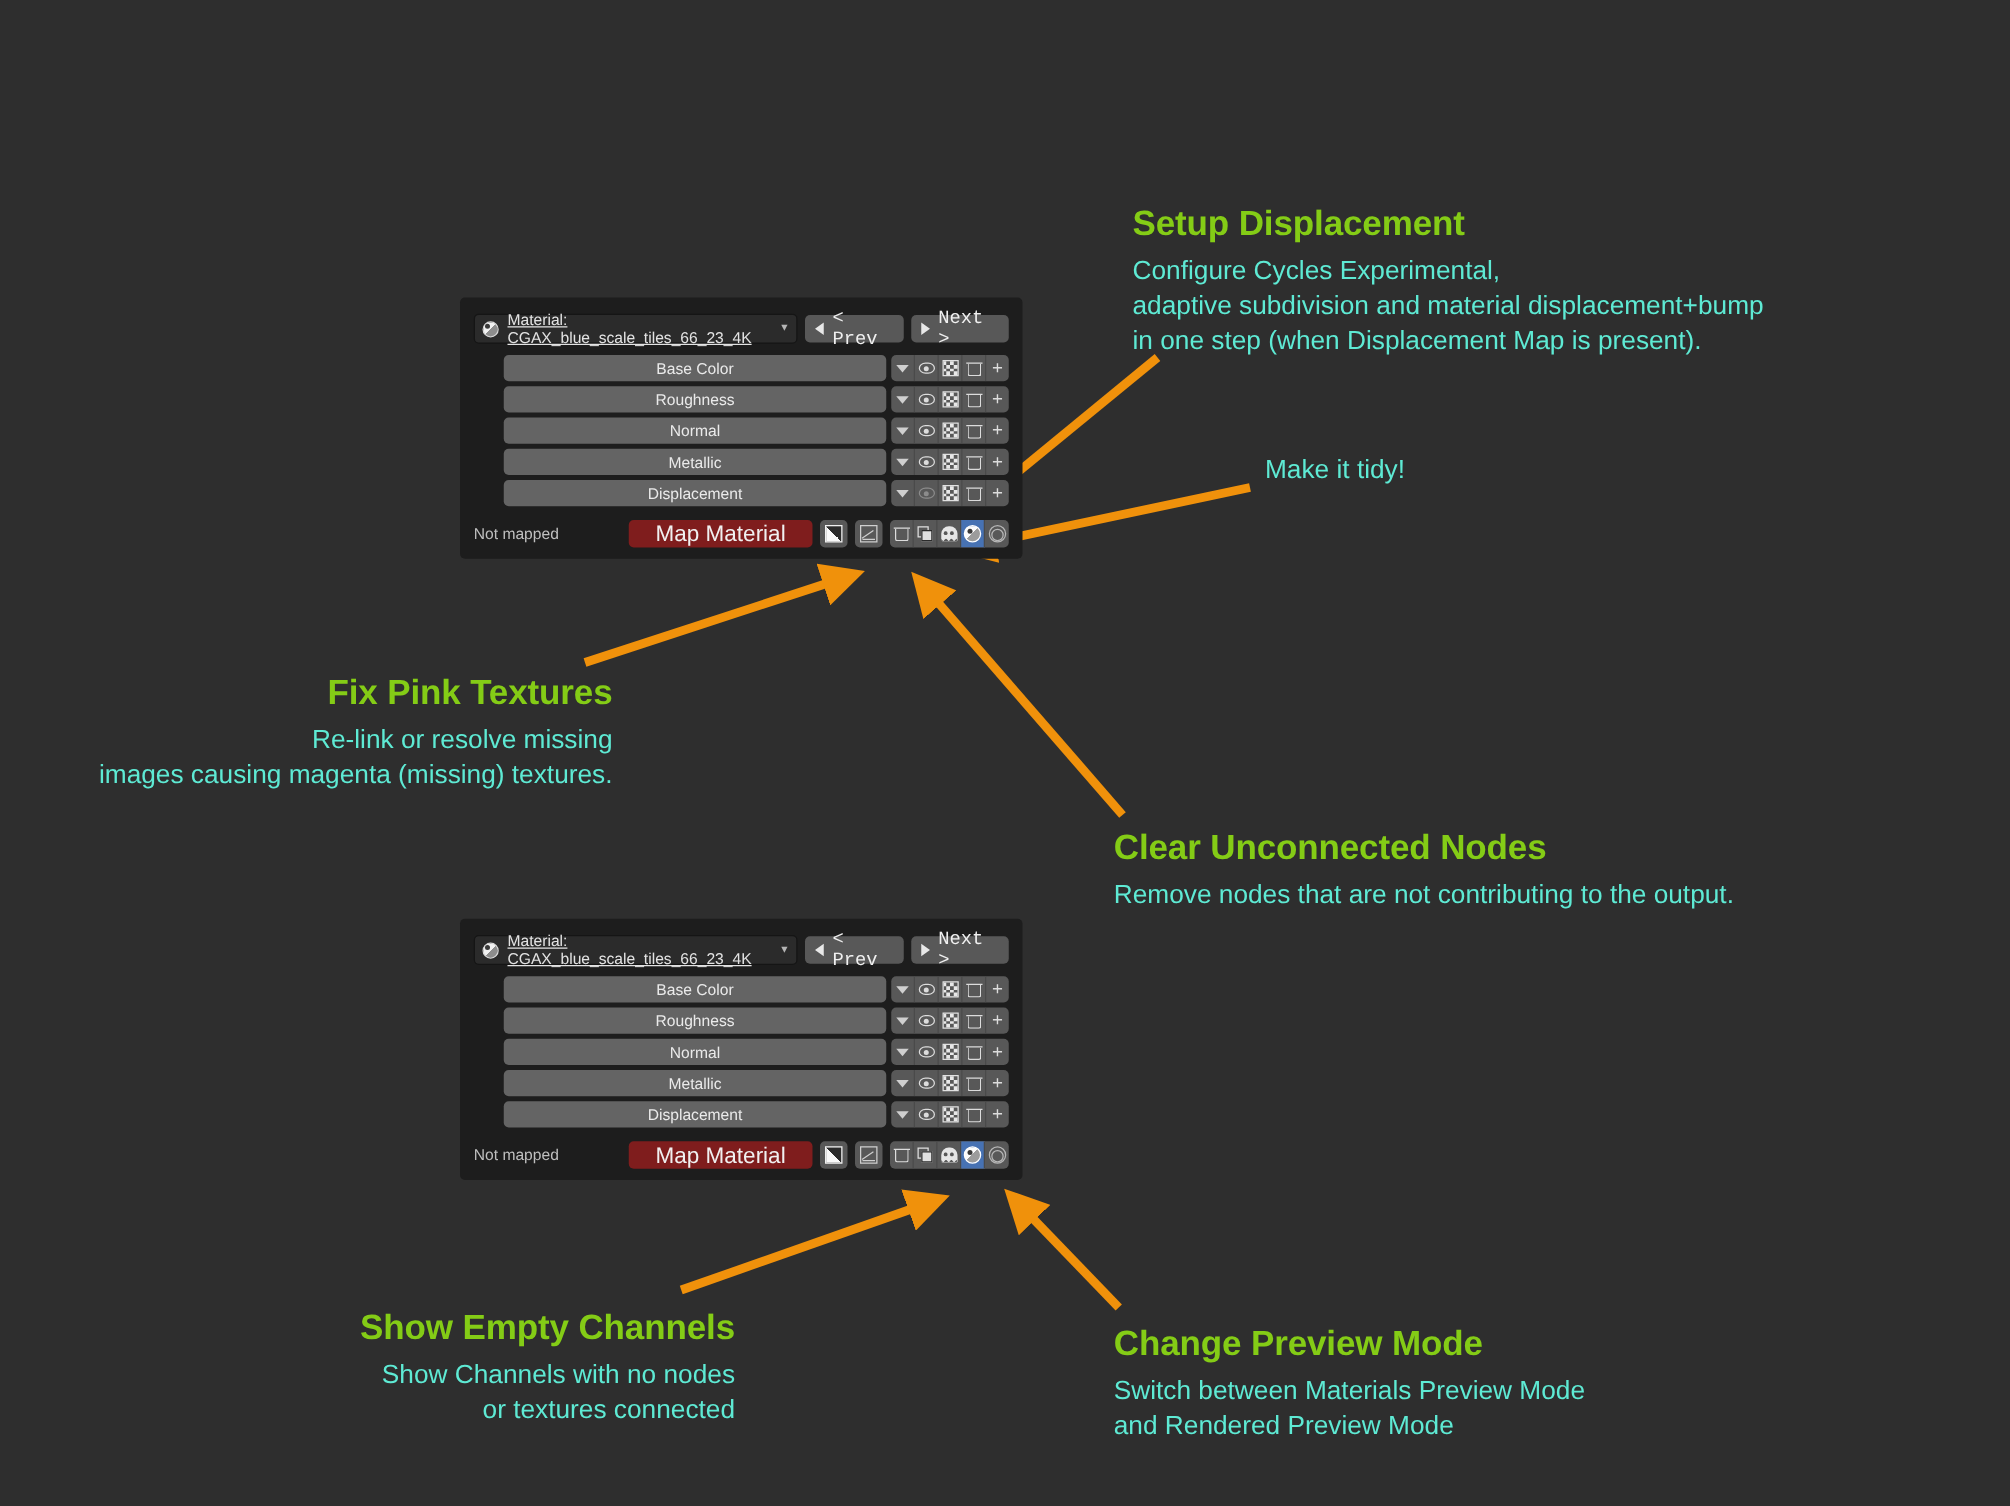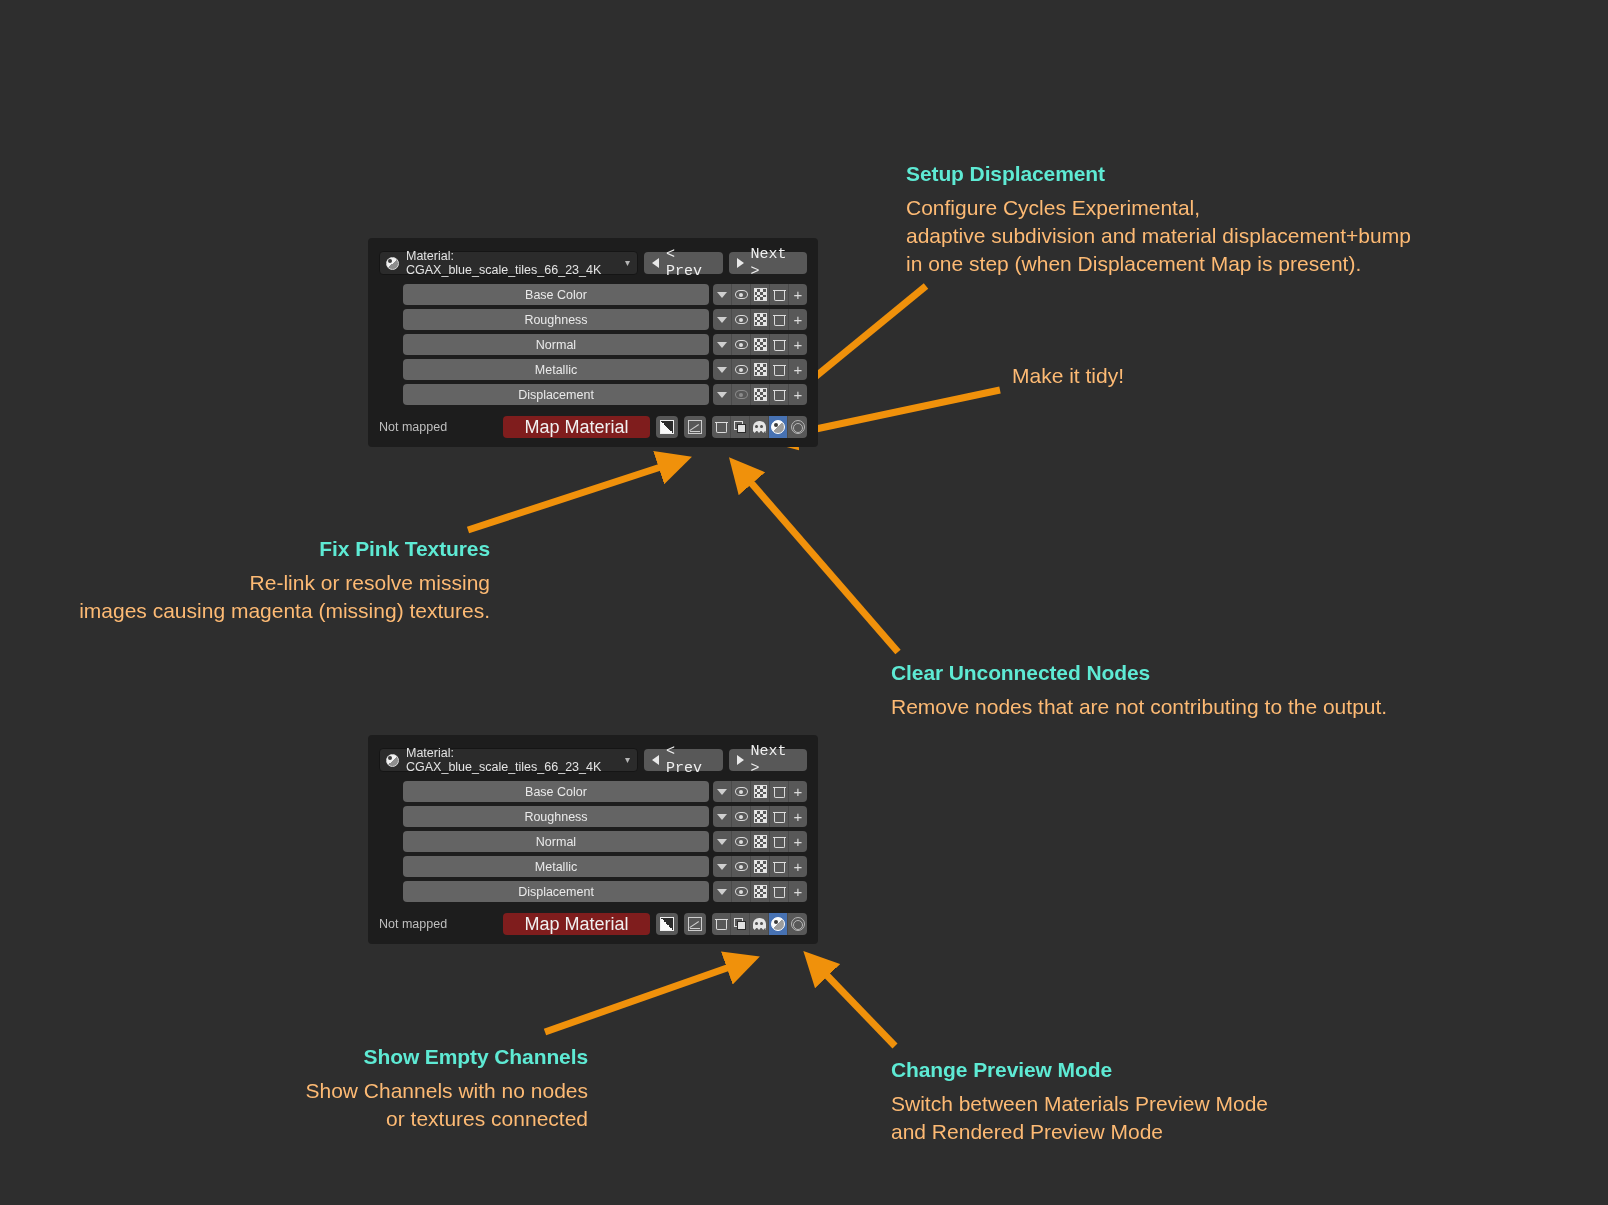--- a/index.html
+++ b/index.html
@@ -15,29 +15,29 @@
     font-family: "Liberation Sans", sans-serif;
     color: #e6e6e6;
   }
 
   
   .callout {
     position: absolute;
     line-height: 1.33;
   }
   .callout .c-title {
-    color: #5eead4;
+    color: #84cc16;
     font-weight: bold;
-    font-size: 21px;
+    font-size: 28px;
     letter-spacing: -0.1px;
     margin-bottom: 6px;
     white-space: nowrap;
   }
   .callout .c-body {
-    color: #fdba74;
+    color: #5eead4;
     font-size: 21px;
     font-weight: 300;
   }
   .callout .c-body div { white-space: nowrap; }
   .callout.align-right { text-align: right; }
 
   
   #arrow-layer {
     position: absolute;
     left: 0; top: 0;
@@ -67,20 +67,21 @@
     background: #2b2b2b;
     border: 1px solid #151515;
     border-radius: 4px;
     display: flex;
     align-items: center;
     padding: 0 6px;
     gap: 7px;
     font-size: 12.5px;
     color: #e3e3e3;
     position: relative;
+    text-decoration: underline;
   }
   .mat-select .chev {
     position: absolute;
     right: 7px;
     top: 50%;
     transform: translateY(-50%);
     font-size: 10px;
     color: #b5b5b5;
     line-height: 1;
   }

